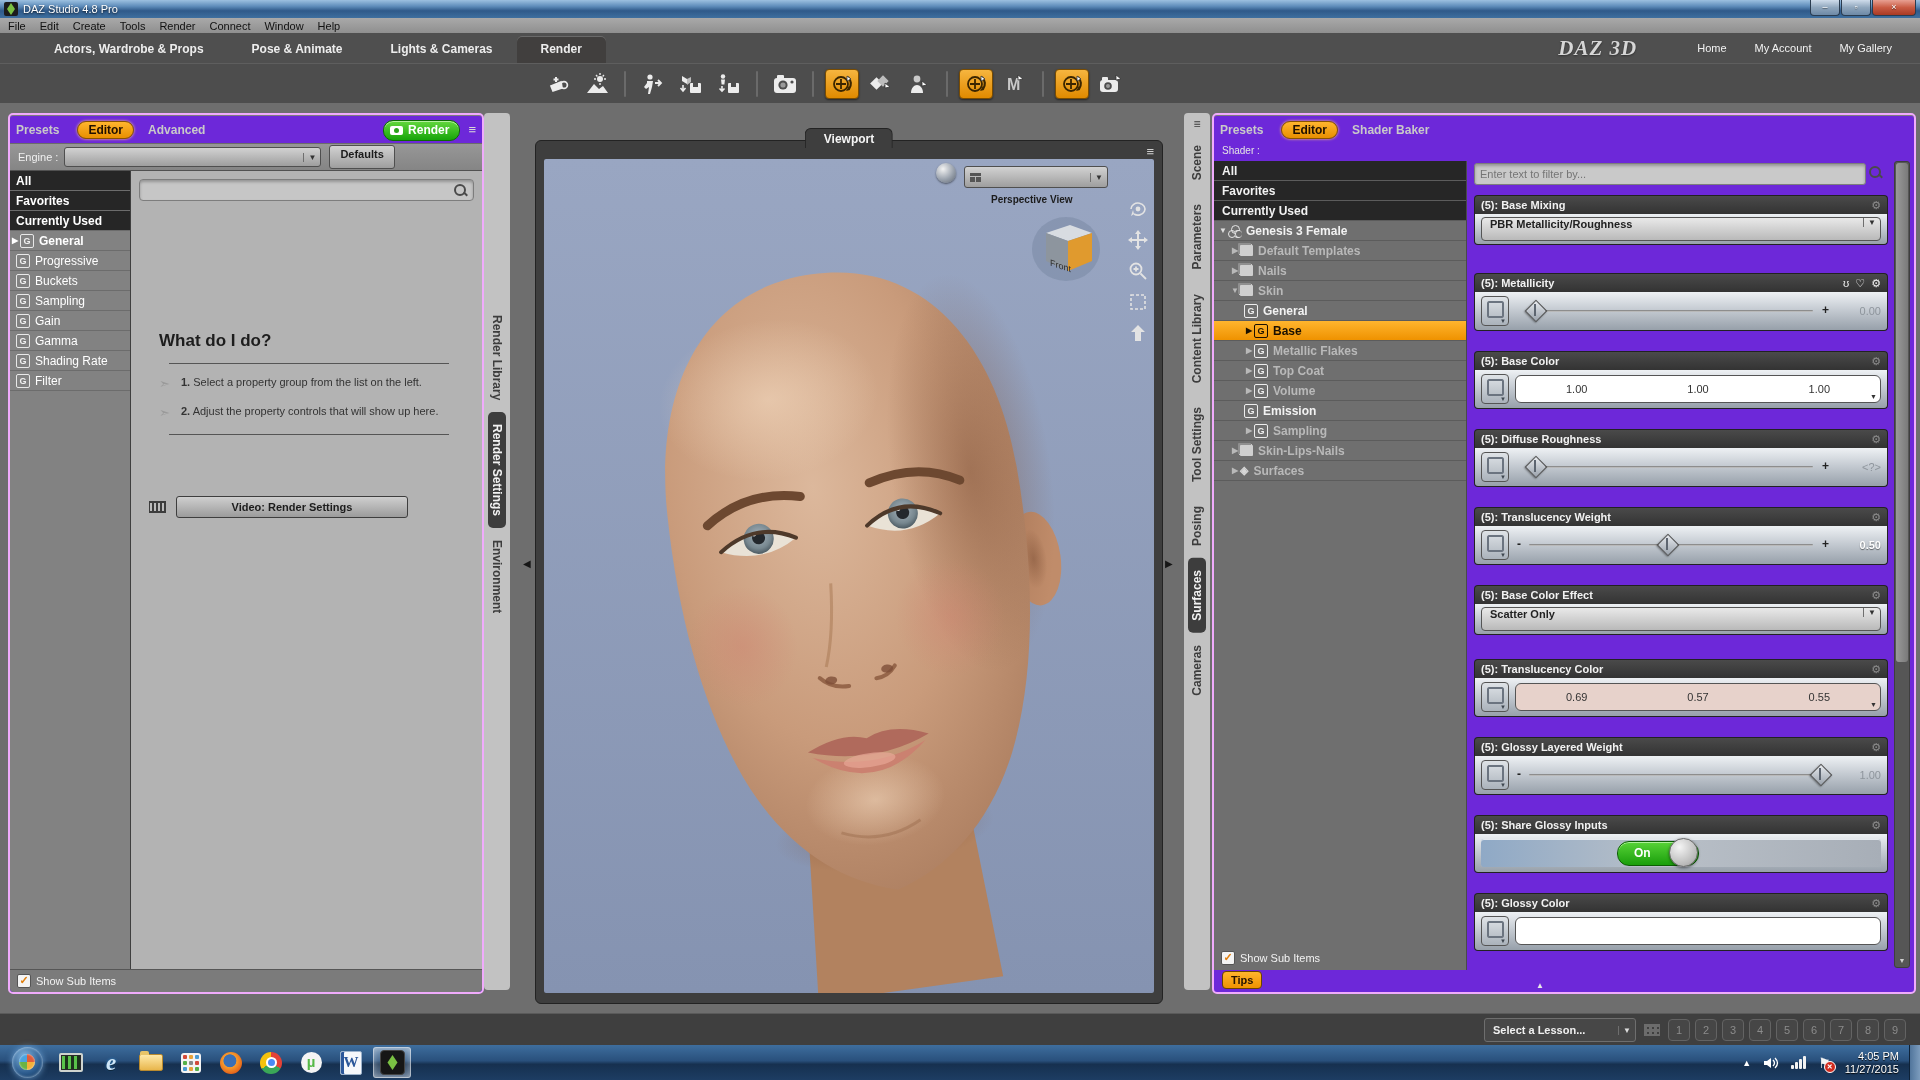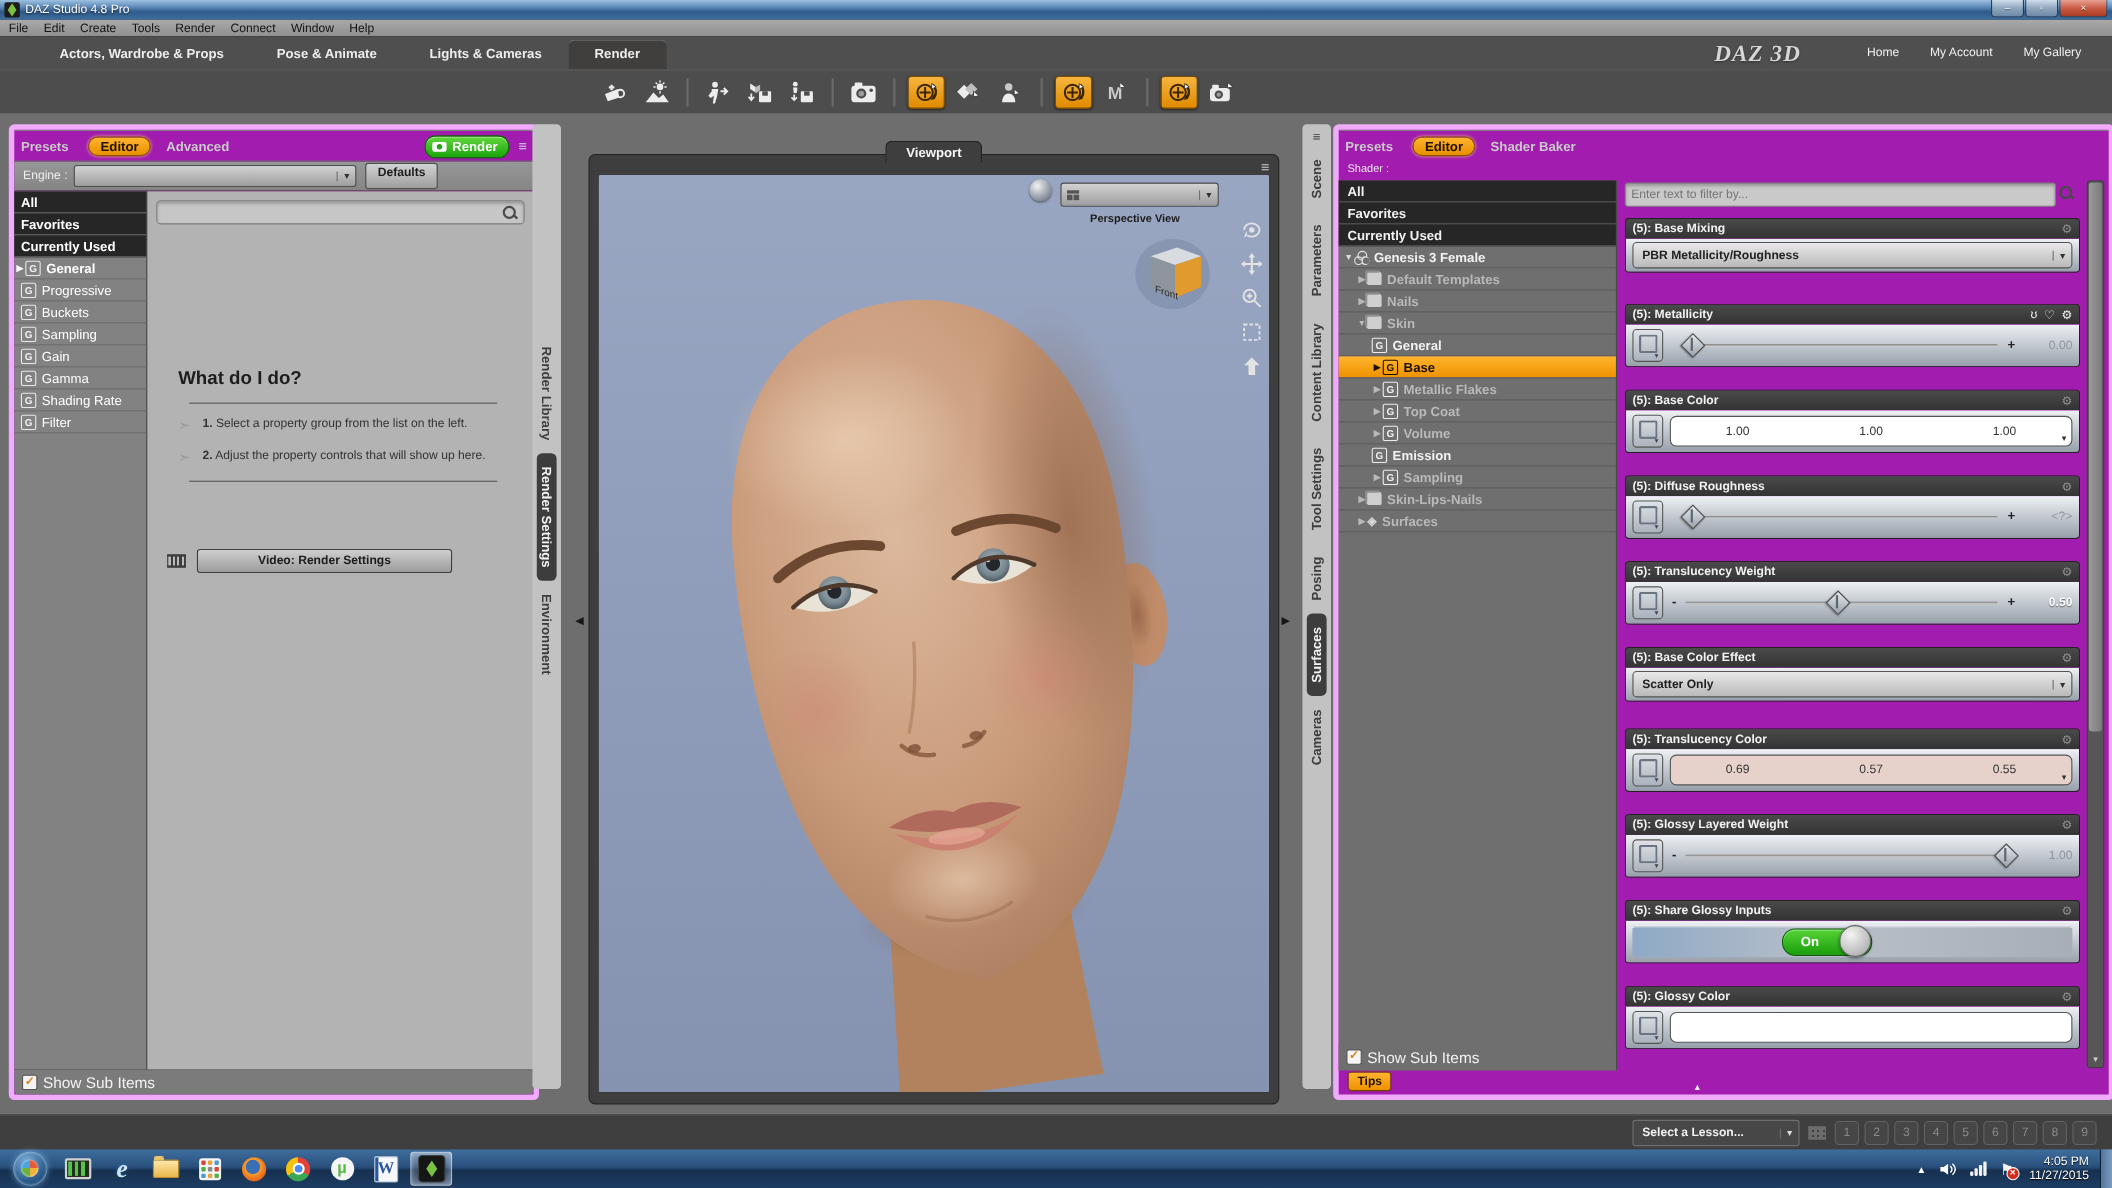--- a/index.html
+++ b/index.html
@@ -38,21 +38,21 @@
   .toolbar{left:0;top:63px;width:1920px;height:40px;background:#4d4d4d;border-top:1px solid #5e5e5e;
     display:flex;align-items:center;}
   .tbi{width:32px;height:28px;display:flex;align-items:center;justify-content:center;margin:0 3px;border-radius:4px;}
   .tbi svg{display:block;}
   .tbi.orange{background:linear-gradient(#f6b53f,#e08a00);border:1px solid #7a4c00;box-shadow:0 1px 2px rgba(0,0,0,.5);}
   .tbdiv{width:2px;height:26px;background:#6a6a6a;margin:0 8px;border-radius:1px;}
 
   
   .main{left:0;top:103px;width:1920px;height:910px;background:#6e6e6e;}
 
-  .pane{position:absolute;background:#a21caf;border:5px solid #f0abfc;border-radius:5px;
+  .pane{position:absolute;background:#6d28d9;border:2px solid #f0abfc;border-radius:5px;
     box-shadow:inset 0 1px 0 #7e7e7e;}
   .ptabs{display:flex;align-items:center;height:26px;padding:2px 6px 0;}
   .ptab{color:#c9c9c9;font-weight:bold;font-size:12px;margin-right:18px;}
   .ptab.active{background:linear-gradient(#ffb52e,#e88f00);color:#201000;border:1px solid #8a5400;
     border-radius:9px;padding:1px 10px;margin-right:14px;box-shadow:0 0 3px #ffcf7a;}
   .panemenu{color:#d8d8d8;font-size:13px;line-height:10px;}
   .render-btn{margin-left:auto;display:flex;align-items:center;height:19px;padding:0 10px 0 6px;border-radius:10px;
     background:linear-gradient(#64d83e,#17a40a);border:1px solid #0c6a04;color:#fff;font-weight:bold;font-size:12px;
     box-shadow:inset 0 1px 0 #b4f09e;margin-right:8px;}
   .cam-glyph{width:13px;height:9px;background:#fff;border-radius:2px;position:relative;margin-right:5px;}
@@ -90,21 +90,21 @@
   .videorow{position:absolute;left:18px;top:325px;display:flex;align-items:center;}
   .filmicon{width:17px;height:12px;background:#3c3c3c;margin-right:10px;
     box-shadow:inset 0 2px 0 #3c3c3c, inset 0 -2px 0 #3c3c3c;position:relative;}
   .filmicon::before{content:"";position:absolute;inset:2px 1px;background:repeating-linear-gradient(90deg,#bbb 0 2px,#3c3c3c 2px 4px);}
   .videobtn{width:230px;height:20px;background:linear-gradient(#cfcfcf,#9b9b9b);border:1px solid #3e3e3e;
     border-radius:3px;font-weight:bold;font-size:11px;color:#1c1c1c;text-align:center;line-height:20px;}
   .bottomstrip{position:absolute;left:0;bottom:0;right:0;height:22px;background:#7b7b7b;border-top:1px solid #565656;
     display:flex;align-items:center;border-radius:0 0 4px 4px;}
   .cbx{width:12px;height:12px;background:#f4f4f4;border:1px solid #555;border-radius:2px;margin:0 5px 0 7px;
     color:#e07f0e;font-size:11px;line-height:11px;font-weight:bold;text-align:center;}
-  .cbxlabel{font-size:14px;color:#f2f2f2;}
+  .cbxlabel{font-size:11px;color:#f2f2f2;}
 
   
   .vstrip{position:absolute;width:26px;background:#c2c2c2;border-radius:4px;display:flex;flex-direction:column;align-items:center;}
   .vtab{writing-mode:vertical-rl;font-weight:bold;font-size:12px;color:#3d3d3d;padding:12px 2px;}
   .vtab.flip{transform:rotate(180deg);}
   .vtab.active{background:#3d3d3d;color:#f2f2f2;border-radius:5px;}
   .vmenu{color:#3a3a3a;font-size:12px;padding:4px 0 2px;}
 
   
   .vframe{position:absolute;left:535px;top:37px;width:626px;height:862px;background:#3e3e3e;
@@ -159,21 +159,21 @@
 
   .card{position:absolute;left:2px;right:4px;}
   .card-h{height:18px;background:linear-gradient(#4a4a4a,#333);border:1px solid #222;border-bottom:none;
     border-radius:4px 4px 0 0;display:flex;align-items:center;padding:0 6px;}
   .card-t{color:#f2f2f2;font-weight:bold;font-size:11px;flex:1;}
   .hicon{color:#8c8c8c;font-size:11px;margin-left:6px;}
   .hicon.lit{color:#f0f0f0;}
   .card-b{height:38px;background:linear-gradient(#eef1f4,#c6ccd3 45%,#97a0aa);border:1px solid #222;border-top:none;
     border-radius:0 0 4px 4px;display:flex;align-items:center;padding:0 6px;}
   .card-b.slim{height:30px;}
-  .ddwide{flex:1;display:flex;align-items:center;height:22px;background:linear-gradient(#e9e9e9,#b9b9b9);
+  .ddwide{flex:1;display:flex;align-items:flex-start;height:22px;background:linear-gradient(#e9e9e9,#b9b9b9);
     border:1px solid #555;border-radius:4px;font-weight:bold;font-size:11px;color:#222;}
   .ddwide .dtext{flex:1;padding-left:8px;}
   .framebtn{width:26px;height:28px;flex:none;margin-right:6px;background:linear-gradient(#dfe3e7,#aab2bb);
     border:1px solid #555;border-radius:4px;position:relative;}
   .framebtn::before{content:"";position:absolute;left:5px;top:4px;width:13px;height:13px;
     border:2px solid #6b7480;border-radius:2px;
     -webkit-mask:linear-gradient(#000 0 0) top/100% 4px no-repeat,linear-gradient(#000 0 0) bottom/100% 4px no-repeat,
       linear-gradient(#000 0 0) left/4px 100% no-repeat,linear-gradient(#000 0 0) right/4px 100% no-repeat;
             mask:linear-gradient(#000 0 0) top/100% 4px no-repeat,linear-gradient(#000 0 0) bottom/100% 4px no-repeat,
       linear-gradient(#000 0 0) left/4px 100% no-repeat,linear-gradient(#000 0 0) right/4px 100% no-repeat;}

